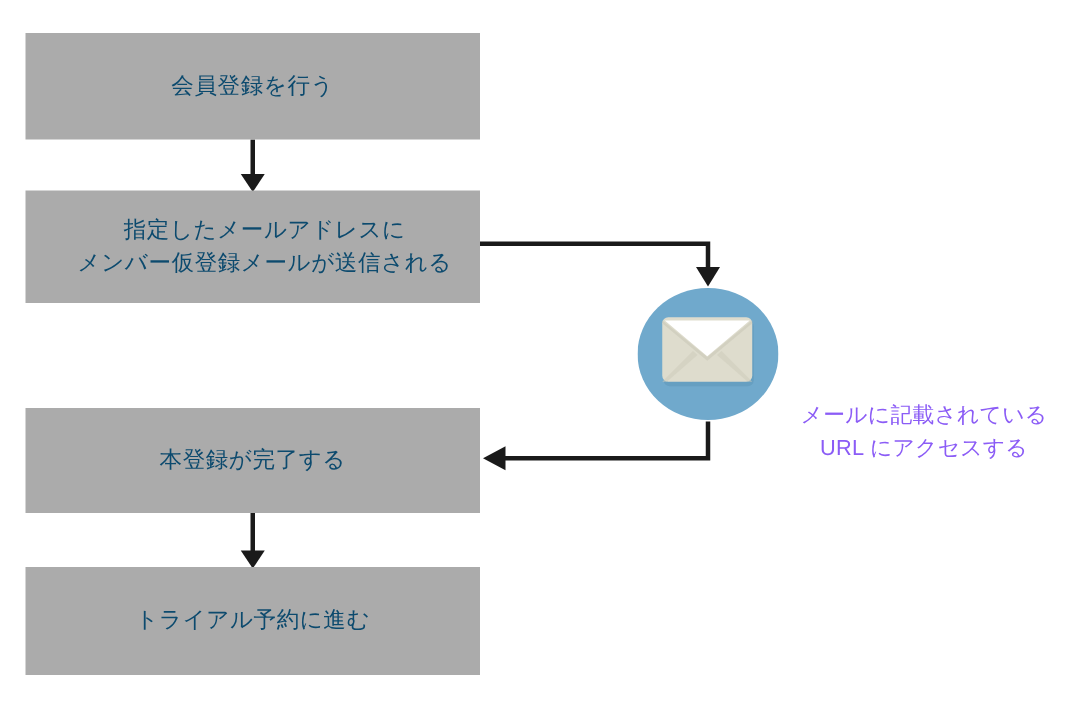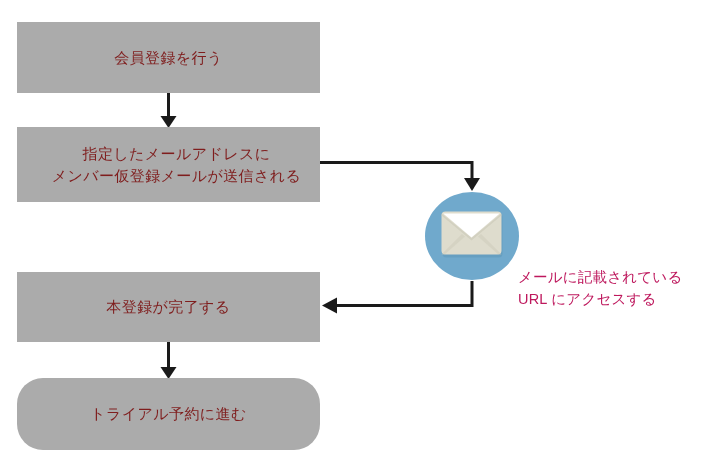--- a/index.html
+++ b/index.html
@@ -17,37 +17,37 @@
     background: #ffffff;
     overflow: hidden;
   }
   .flow-box {
     position: absolute;
     background: #ababab;
     display: flex;
     align-items: center;
     justify-content: center;
     text-align: center;
-    color: #7f1d1d;
+    color: #0c4a6e;
     font-size: 15px;
     line-height: 1.45;
     letter-spacing: 0.4px;
     box-sizing: border-box;
     padding: 4px 8px;
   }
   .flow-box .box-text {
     display: block;
     white-space: pre-line;
   }
 
   
   #box-register   { left: 17px;  top: 22px;  width: 303px; height: 71px; }
   #box-email-sent { left: 17px;  top: 127px; width: 303px; height: 75px; padding-left: 24px; }
   #box-complete   { left: 17px;  top: 272px; width: 303px; height: 70px; }
-  #box-trial      { left: 17px;  top: 378px; width: 303px; height: 72px; border-radius: 26px; }
+  #box-trial      { left: 17px;  top: 378px; width: 303px; height: 72px; }
 
   
   #connectors {
     position: absolute;
     left: 0;
     top: 0;
     width: 718px;
     height: 474px;
     pointer-events: none;
   }
@@ -61,25 +61,26 @@
     height: 88px;
   }
   #mail-circle-svg { display: block; }
 
   
   #annotation {
     position: absolute;
     left: 518px;
     top: 266px;
     width: 196px;
-    color: #be185d;
+    color: #8b5cf6;
     font-size: 14.5px;
     line-height: 1.55;
     letter-spacing: 0.2px;
     white-space: pre-line;
+    text-align: center;
   }
 </style>
 </head>
 <body>
 
 <div id="canvas">
 
   <svg id="connectors" viewBox="0 0 718 474" width="718" height="474" xmlns="http://www.w3.org/2000/svg">
 
     <g>

